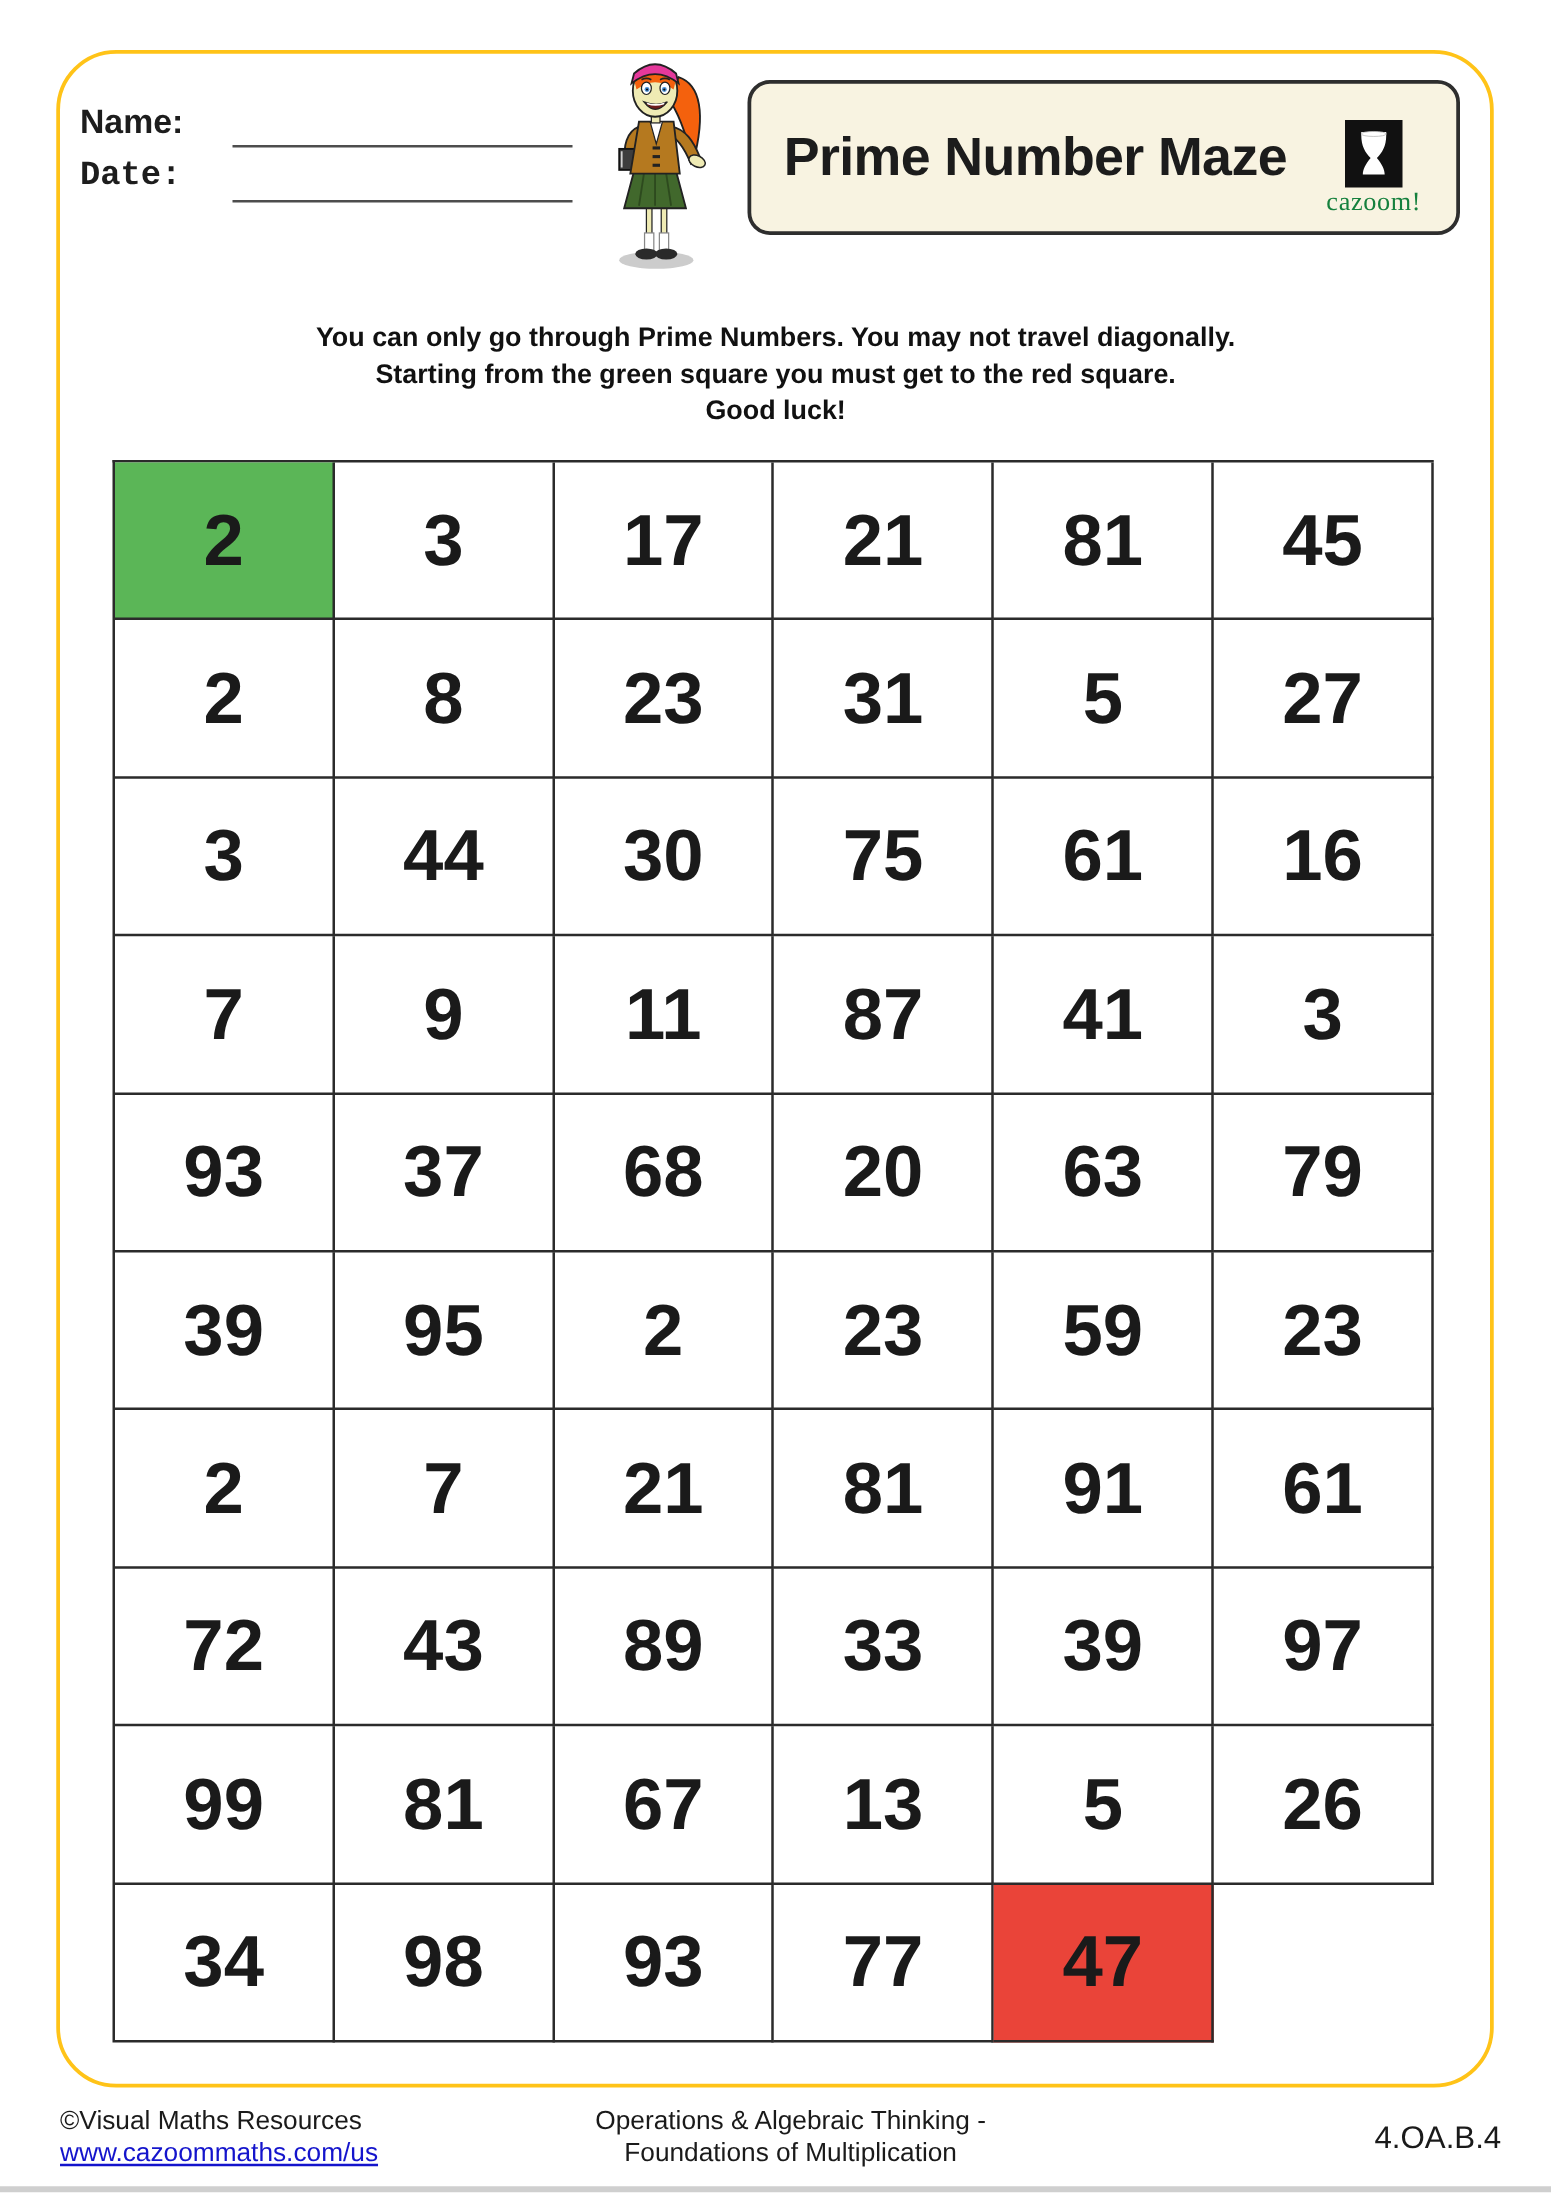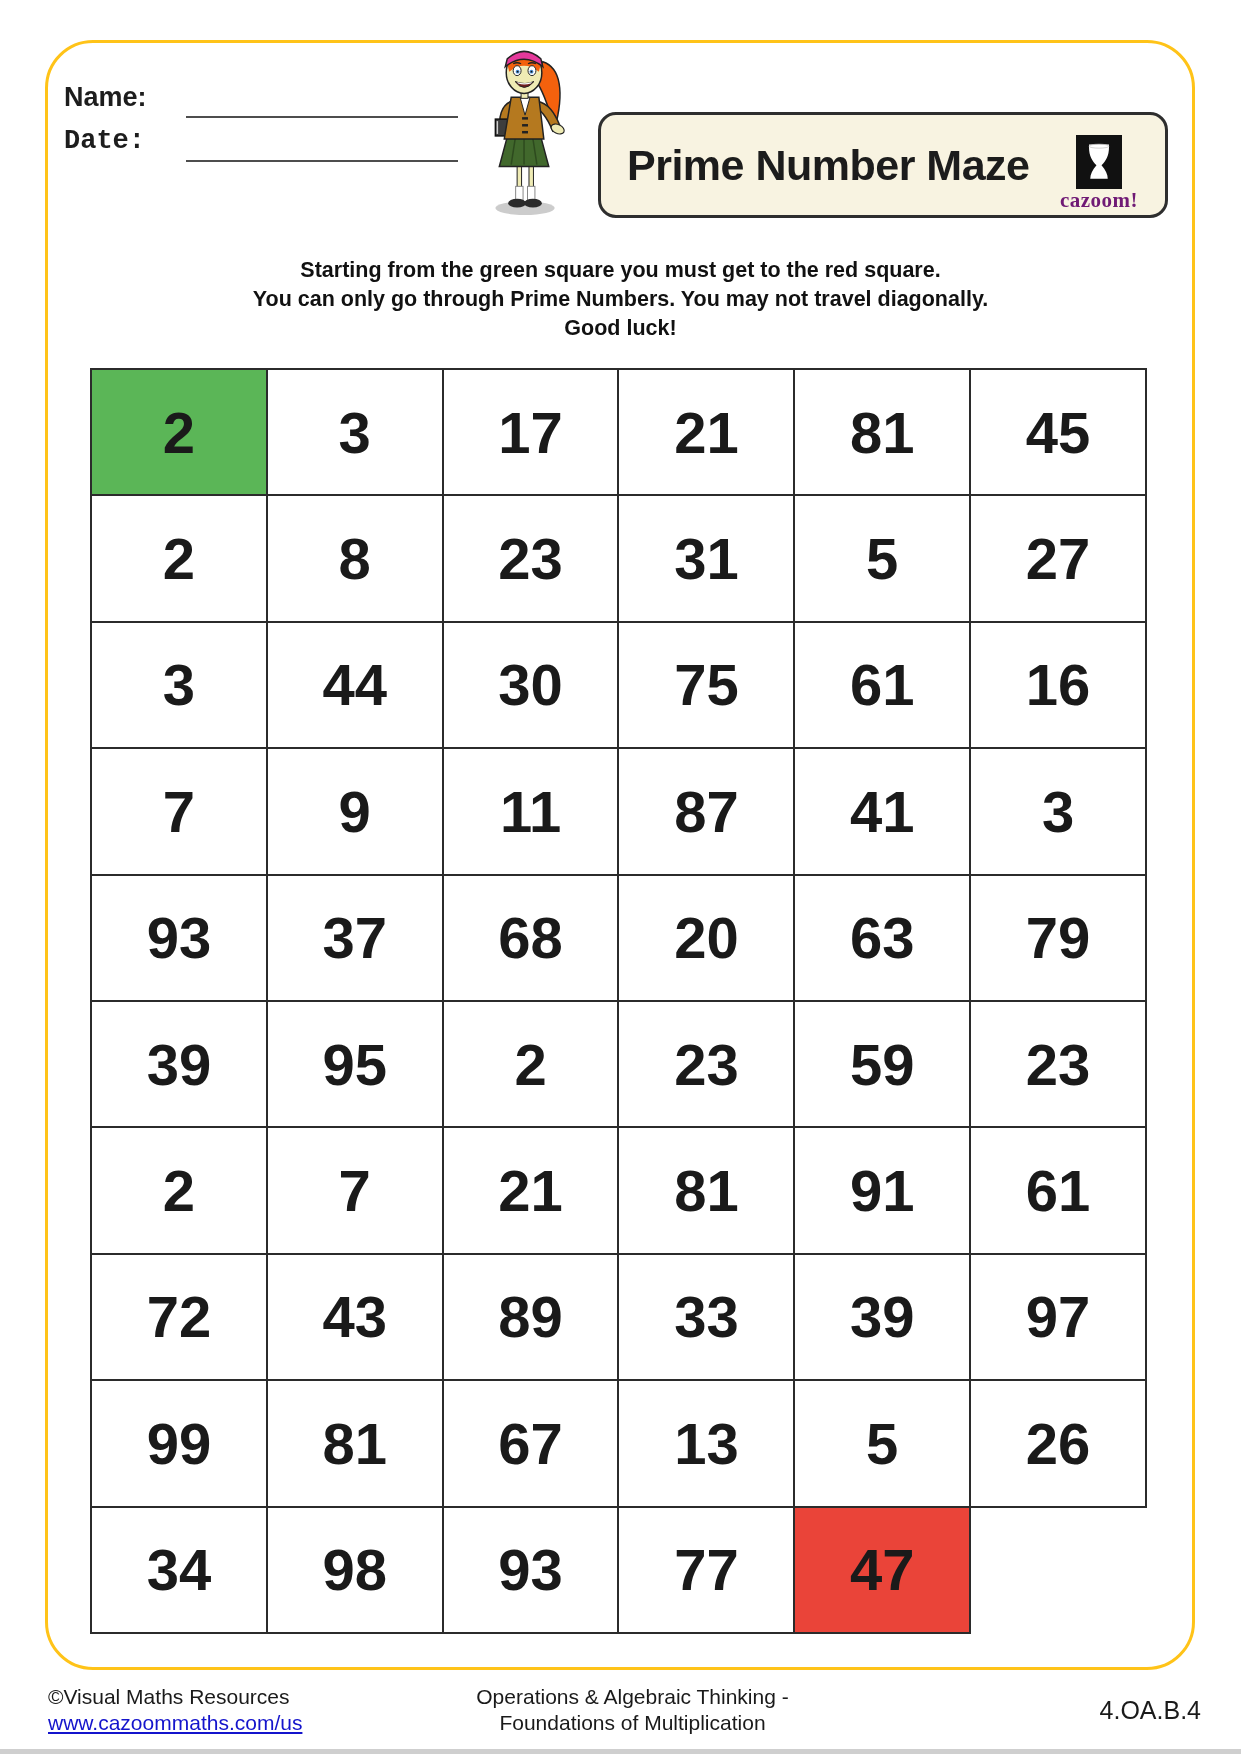--- a/index.html
+++ b/index.html
@@ -22,40 +22,39 @@
     position:absolute; left:64px;
     font-size:27px; font-weight:bold; color:#1d1d1d;text-align:right;
   }
   .field-line {
     position:absolute; left:186px; width:272px;
     border-bottom:2.5px solid #4d4d4d; height:0;
   }
   .girl { position:absolute; left:472px; top:40px; width:112px; height:178px; }
 
   .title-box {
-    position:absolute; left:598px; top:64px; width:570px; height:106px;
+    position:absolute; left:598px; top:64px; width:570px; height:124px;
     background:var(--cream);
     border:3px solid #2e2e2e; border-radius:18px;
     box-sizing:border-box;
     display:flex; align-items:center;
     padding:0 20px 0 26px;
-    margin-top:48px;
   }
   .title-text {
     flex:1; font-size:43px; font-weight:bold; letter-spacing:-0.5px;
     color:#1c1c1c; white-space:nowrap;
   }
   .logo { width:92px; text-align:center; margin-top:16px; }
   .logo-rect {
     width:46px; height:54px; background:#111; margin:0 auto;
     display:flex; align-items:center; justify-content:center;
   }
   .logo-text {
-    font-family:"Liberation Serif", serif; font-weight:bold;
-    font-size:21px; color:#701a75; letter-spacing:0.5px; line-height:22px;
+    font-family:"Liberation Serif", serif; font-weight:normal;
+    font-size:21px; color:#15803d; letter-spacing:0.5px; line-height:22px;
   }
   
   .instructions {
     position:absolute; left:0; right:0; top:256px;
     text-align:center; font-size:21.5px; font-weight:bold;
     line-height:29px; color:#111;
   }
   
   .maze {
     position:absolute; left:90px; top:368px;
@@ -152,22 +151,22 @@
       <svg width="30" height="44" viewBox="0 0 36 46">
         <path d="M6,2 H30 V5 C30,16 26,22 21,27 C26,33 28.5,38 28.5,43 H7.5 C7.5,38 10,33 15,27 C10,22 6,16 6,5 Z" fill="#fff"></path>
         <ellipse cx="18" cy="4" rx="12" ry="2.4" fill="#fff" stroke="#bbb" stroke-width="0.8"></ellipse>
       </svg>
     </div>
     <div class="logo-text">cazoom!</div>
   </div>
 </div>
 
 <div class="instructions">
+  <div>You can only go through Prime Numbers. You may not travel diagonally.</div>
   <div>Starting from the green square you must get to the red square.</div>
-  <div>You can only go through Prime Numbers. You may not travel diagonally.</div>
   <div>Good luck!</div>
 </div>
 
 <div class="maze">
     <div class="maze-cell start">2</div>
     <div class="maze-cell">3</div>
     <div class="maze-cell">17</div>
     <div class="maze-cell">21</div>
     <div class="maze-cell">81</div>
     <div class="maze-cell">45</div>

